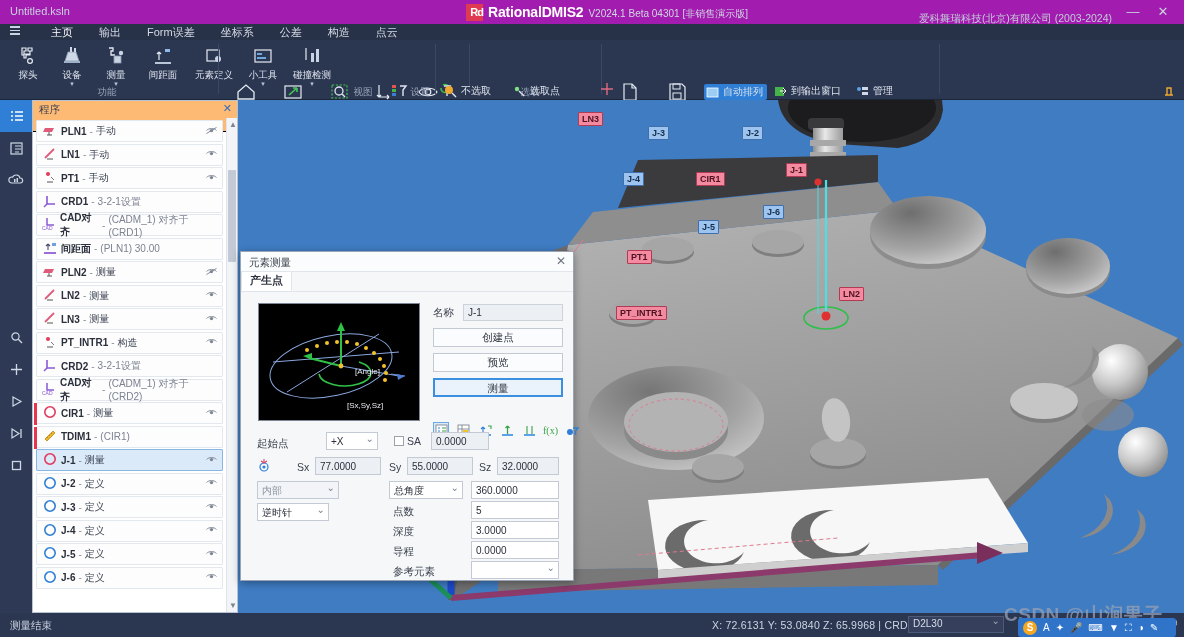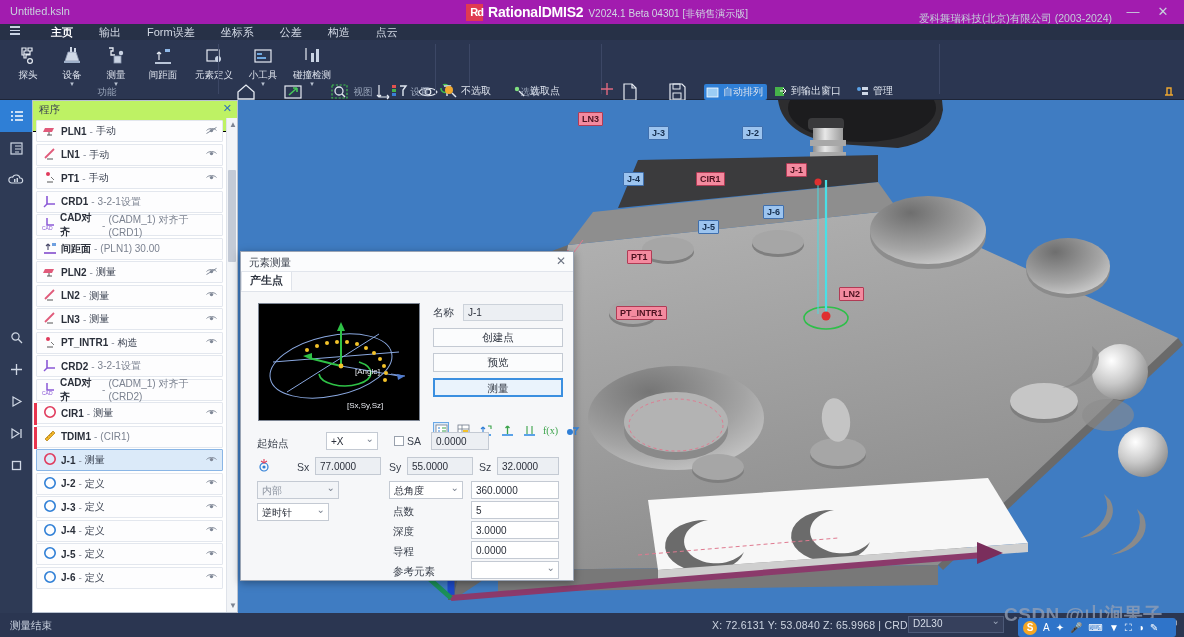--- a/index.html
+++ b/index.html
@@ -33,21 +33,21 @@
   .menubar {
     position: absolute; top: 24px; left: 0; width: 1184px; height: 16px;
     background: #273147;
   }
   .hamb { position: absolute; left: 10px; top: 2px; width: 12px; height: 12px; }
   .hamb i { display:block; width: 10px; height: 1.5px; background: #c9d2e0; margin-bottom: 2px; }
   .menus { position: absolute; left: 38px; top: 0; display: flex; gap: 0px; }
   .menu-item {
     font-size: 11px; color: #d4dae5; padding: 1px 13px 2px 13px; position: relative; white-space: nowrap;
   }
-  .menu-item.active { color: #ffffff; font-weight: bold; }
+  .menu-item.active { color: #ffffff; }
   .menu-item.active::after {
     content: ""; position: absolute; left: 11px; right: 11px; bottom: -1px; height: 2px; background: #e8b430;
   }
 
   
   .ribbon {
     position: absolute; top: 40px; left: 0; width: 1184px; height: 60px;
     background: #2b3651; border-bottom: 1px solid #1d2538;
   }
   .rgroup { position: absolute; top: 0; height: 60px; }
@@ -86,21 +86,21 @@
     color: #cfd7e4; font-size: 14px;
   }
   .rail-ico.sel { background: #2f7fd6; color: #fff; }
 
   
   .tree {
     position: absolute; top: 100px; left: 32px; width: 206px; height: 513px;
     background: #ffffff; border: 1px solid #b9c2d0;
   }
   .tree-head {
-    height: 31px; background: #bef264; border-bottom: 1px solid #000000;
+    height: 31px; background: #fdba74; border-bottom: 1px solid #000000;
     font-size: 10.5px; color: #3c4353; padding: 2px 6px; position: relative;
   }
   .tree-head .x { position: absolute; right: 5px; top: 1px; color: #2f6fbe; font-size: 11px; }
   .tree-body { position: absolute; top: 17px; left: 0; right: 11px; bottom: 0; overflow: hidden; padding: 2px 3px; }
   .trow {
     height: 22px; border: 1px solid #e3e7ee; background: #fdfdfe; border-radius: 1px;
     margin-bottom: 1.5px; display: flex; align-items: center; padding: 0 4px; position: relative;
     font-size: 10.5px; color: #2a2f3a;
   }
   .trow.sel { background: #dbeaf9; border-color: #8ab6e6; }

